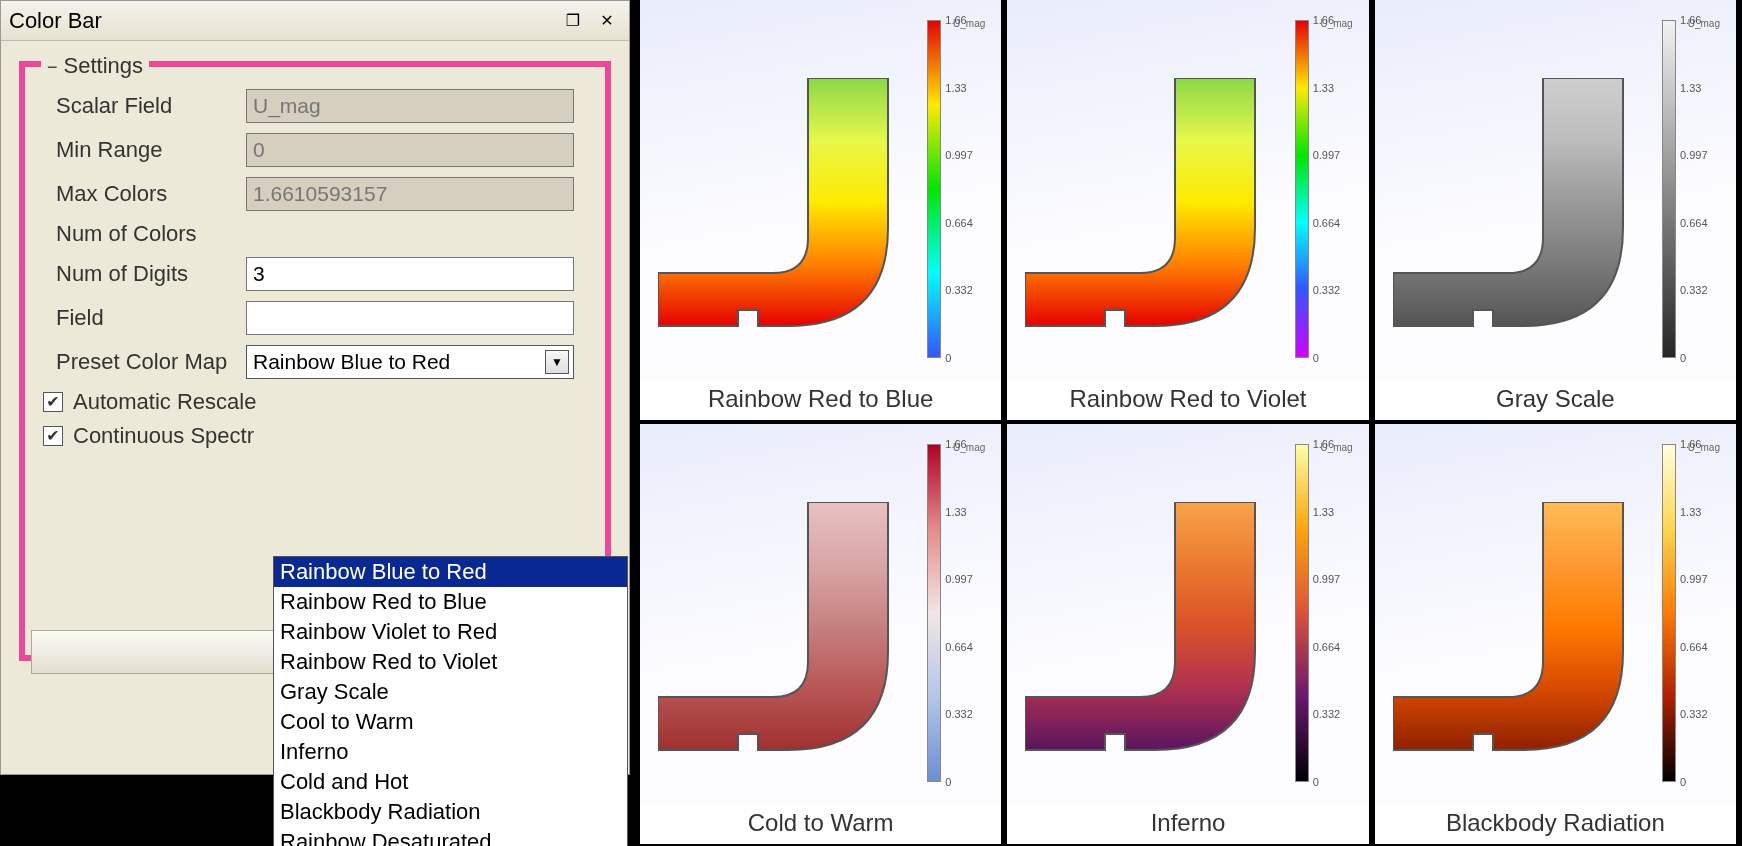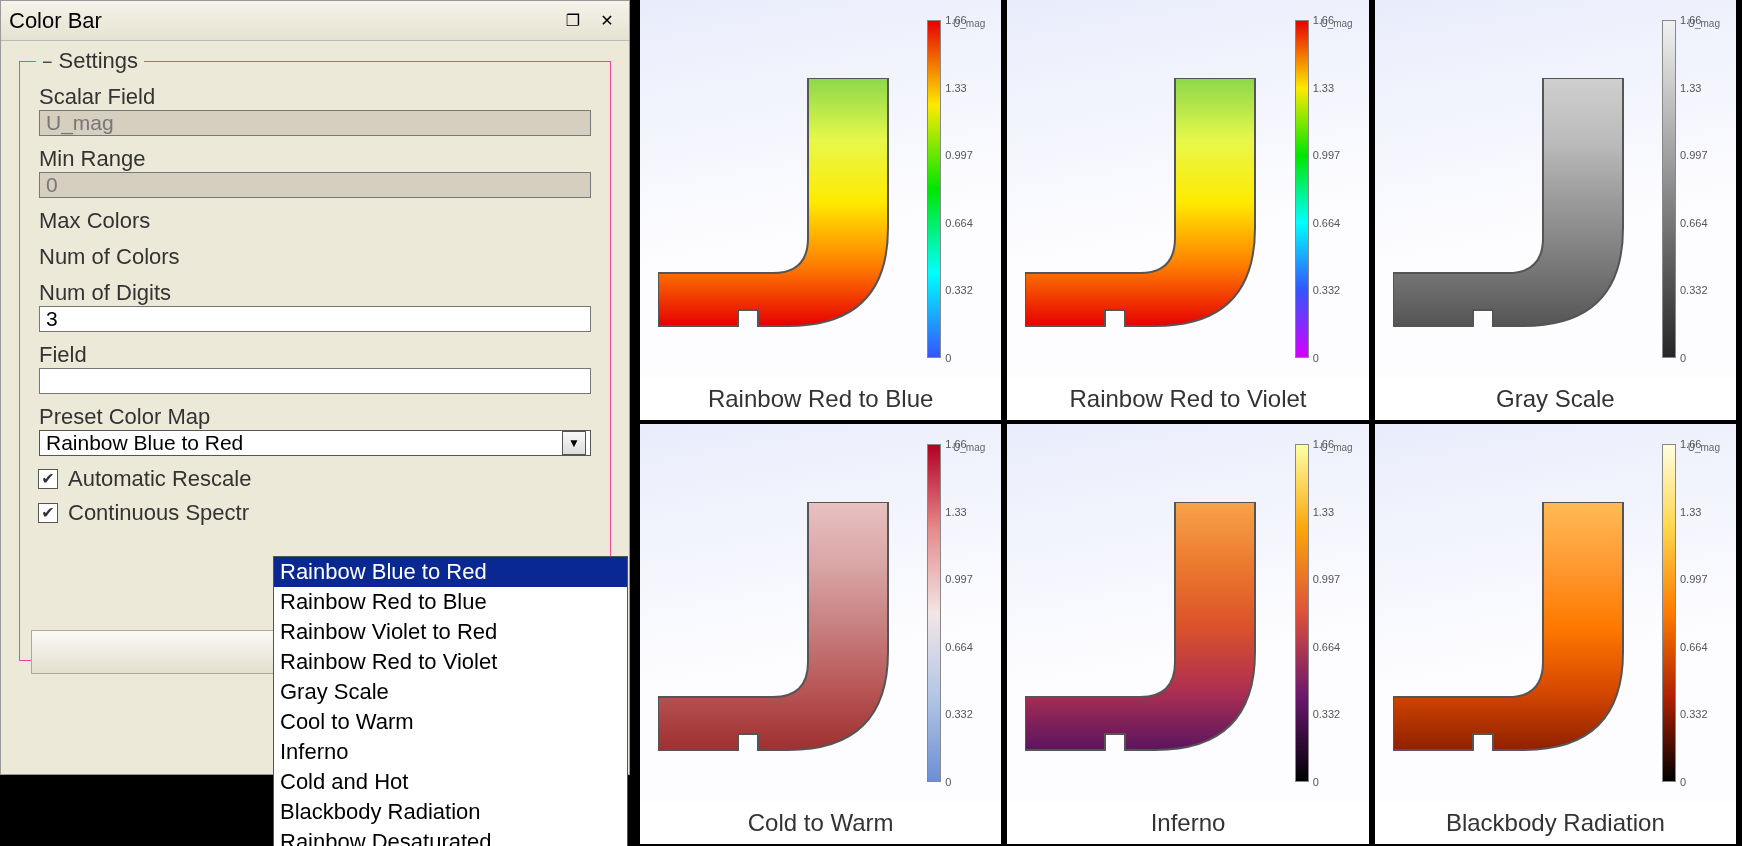--- a/index.html
+++ b/index.html
@@ -4,25 +4,25 @@
 <style>
 * { box-sizing: border-box; margin: 0; padding: 0; }
 body { background: #000; font-family: "Meiryo", "Segoe UI", sans-serif; width: 1742px; height: 846px; position: relative; }
 
 .panel { position: absolute; left: 0; top: 0; width: 630px; height: 775px; background: #ece9d8; border: 1px solid #999; }
 .panel-title { display: flex; align-items: center; justify-content: space-between; height: 40px; background: linear-gradient(#f5f3eb,#e6e2d1); padding: 0 8px; border-bottom: 1px solid #bbb; }
 .panel-title span { font-size: 22px; }
 .panel-title .winbtns { display: flex; gap: 6px; }
 .winbtn { width: 28px; height: 24px; font-size: 16px; display: flex; align-items: center; justify-content: center; cursor: pointer; }
 
-.group { margin: 20px 18px 0 18px; border: 1px solid #ec4899; padding: 12px 18px 18px 18px; background: #ece9d8; position: relative; height: 600px; }
+.group { margin: 20px 18px 0 18px; border: 6px solid #ec4899; padding: 12px 18px 18px 18px; background: #ece9d8; position: relative; height: 600px; }
 .group-legend { position: absolute; top: -14px; left: 16px; background: #ece9d8; padding: 0 6px; font-size: 22px; color: #333; }
 .group-legend::before { content: "−"; margin-right: 6px; font-size: 18px; }
 
-.row { display: flex; margin: 10px 1px; flex-direction: column; }
+.row { display: flex; align-items: center; margin: 10px 13px; }
 .row label { width: 190px; font-size: 22px; color: #333; }
 .row input[type=text] { flex: 1; height: 34px; font-size: 21px; padding: 0 6px; border: 1px solid #777; background: #fff; }
 .row input[type=text]:disabled { background: #d6cfc0; color: #777; }
 .row .select { flex: 1; display: flex; align-items: center; height: 34px; border: 1px solid #555; background: #fff; padding: 0 4px 0 6px; font-size: 21px; justify-content: space-between; cursor: pointer; }
 .drop-arrow { width: 24px; height: 24px; border: 1px solid #555; background: linear-gradient(#f8f8f8,#ddd); display: flex; align-items: center; justify-content: center; font-size: 12px; }
 
 .chk-row { display: flex; align-items: center; margin: 8px 0; font-size: 22px; color: #333; }
 .chk { width: 20px; height: 20px; border: 1px solid #555; background: #fff; margin-right: 10px; display: flex; align-items: center; justify-content: center; font-size: 16px; line-height: 1; }
 
 .dropdown { position: absolute; left: 272px; top: 555px; width: 355px; background: #fff; border: 1px solid #555; font-size: 22px; z-index: 100; }
@@ -63,20 +63,21 @@
     <div class="row">
       <label>Scalar Field</label>
       <input type="text" disabled="" value="U_mag" style="">
     </div>
     <div class="row">
       <label>Min Range</label>
       <input type="text" disabled="" value="0" style="">
     </div>
     <div class="row">
       <label>Max Colors</label>
+      <input type="text" disabled="" value="1.6610593157" style="">
     </div>
     <div class="row">
       <label>Num of Colors</label>
     </div>
     <div class="row">
       <label>Num of Digits</label>
       <input type="text" value="3" style="">
     </div>
     <div class="row">
       <label>Field</label>

